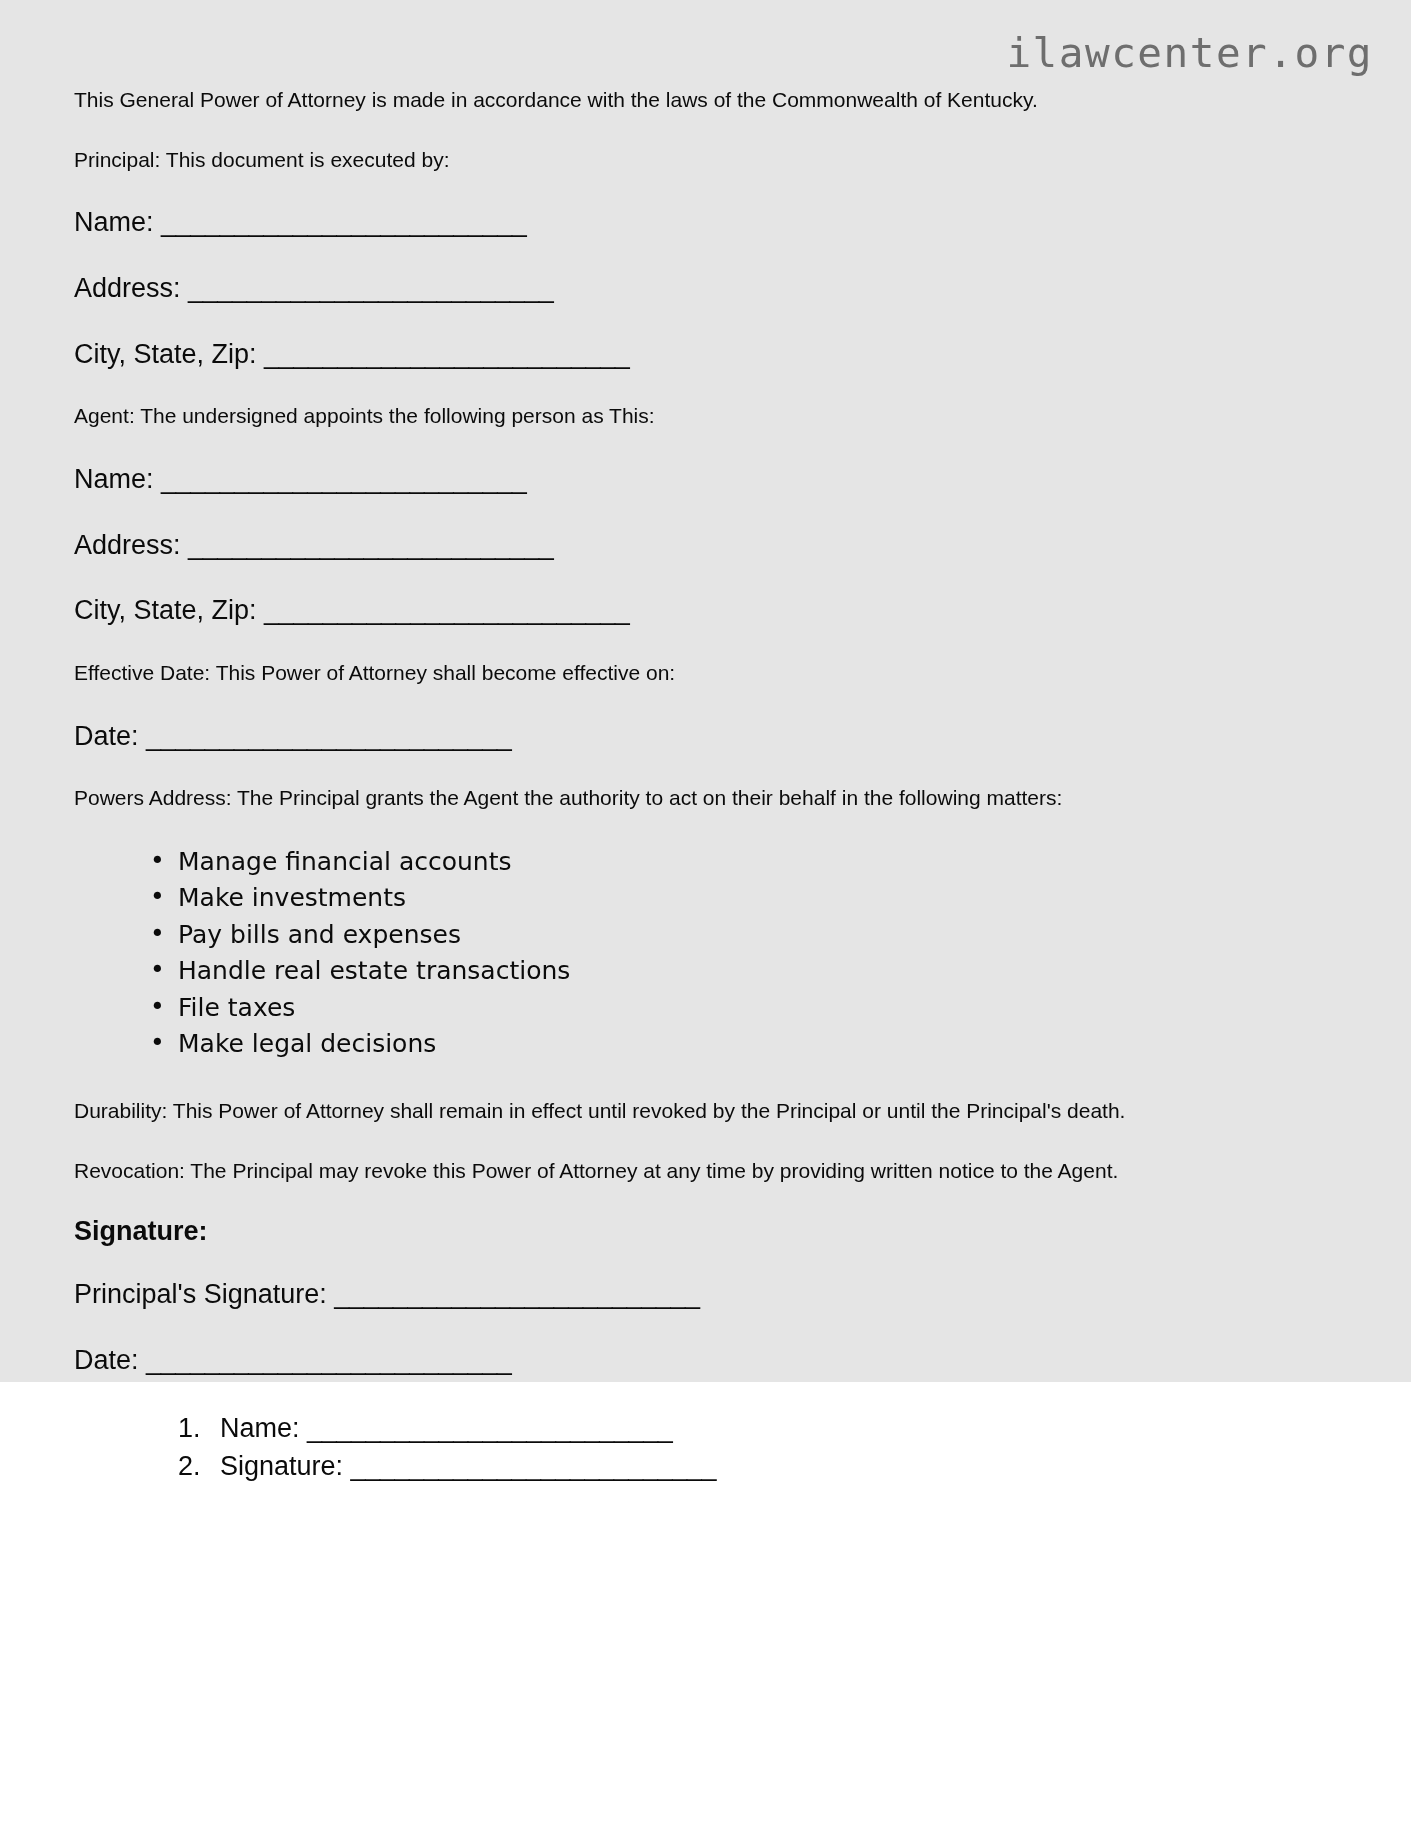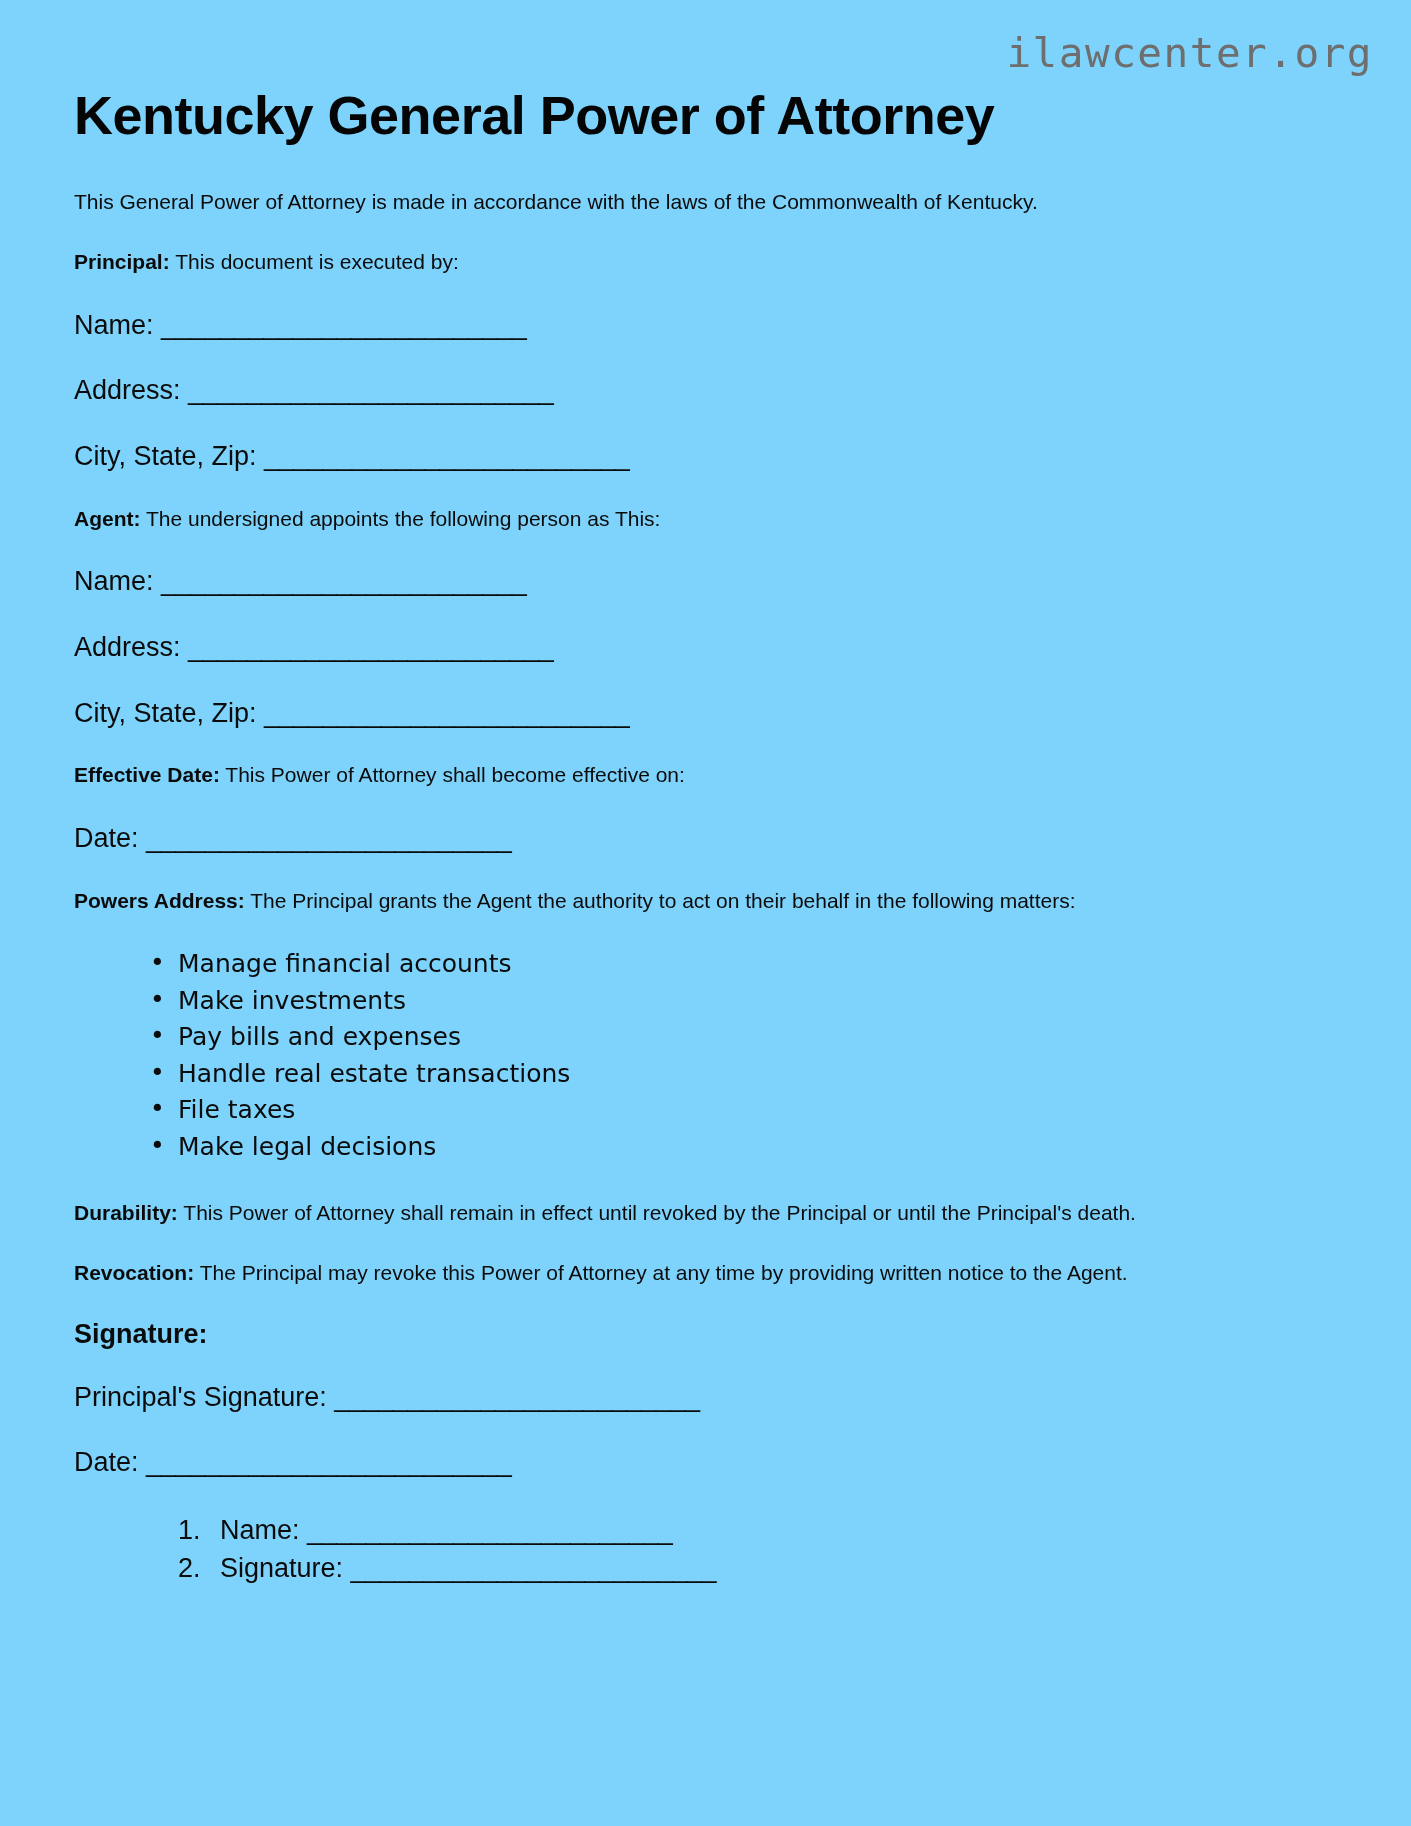--- a/index.html
+++ b/index.html
@@ -13,24 +13,24 @@
     height: 1826px;
     position: relative;
     font-family: "Liberation Sans", sans-serif;
     color: #000000;
     overflow: hidden;
   }
 
   .page {
     position: relative;
     width: 1411px;
-    height: 1826px;
+    height: 1382px;
     box-sizing: border-box;
     padding: 16px;
-    background: #7dd3fc;
+    background: #e5e5e5;
   }
 
   
   .watermark {
     position: absolute;
     top: 33px;
     right: 38px;
     font-family: "DejaVu Sans Mono", "Liberation Mono", monospace;
     font-size: 41px;
     font-weight: 400;
@@ -69,21 +69,21 @@
 
   p.field {
     font-size: 27px;
     line-height: 1.32;
     margin: 0 0 30px 0;
     color: #0b0b0b;
     white-space: nowrap;
   }
 
   .lead {
-    font-weight: 700;
+    font-weight: 400;
     text-align: right;
   }
 
   .blank {
     font-family: "Liberation Sans", sans-serif;
     letter-spacing: -0.4px;
   }
 
   
   ul.powers {
@@ -144,21 +144,20 @@
 </style>
 </head>
 <body>
 
 <div class="page">
 
   <div class="watermark">ilawcenter.org</div>
 
   <div class="content">
 
-    <h1 class="doc-title">Kentucky General Power of Attorney</h1>
 
     <p class="para">This General Power of Attorney is made in accordance with the laws of the Commonwealth of Kentucky.</p>
 
     <p class="para">
       <span class="lead">Principal:</span><span> This document is executed by:</span>
     </p>
 
     <p class="field">
       <span>Name: </span><span class="blank">_________________________</span>
     </p>

